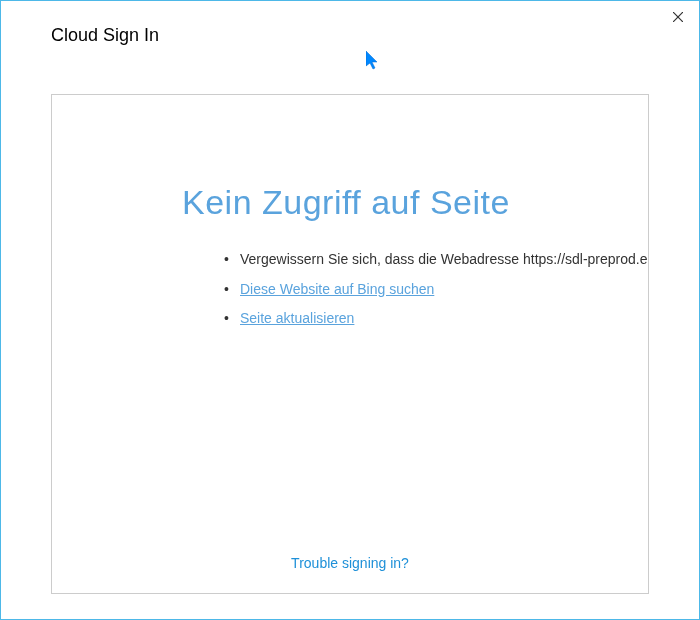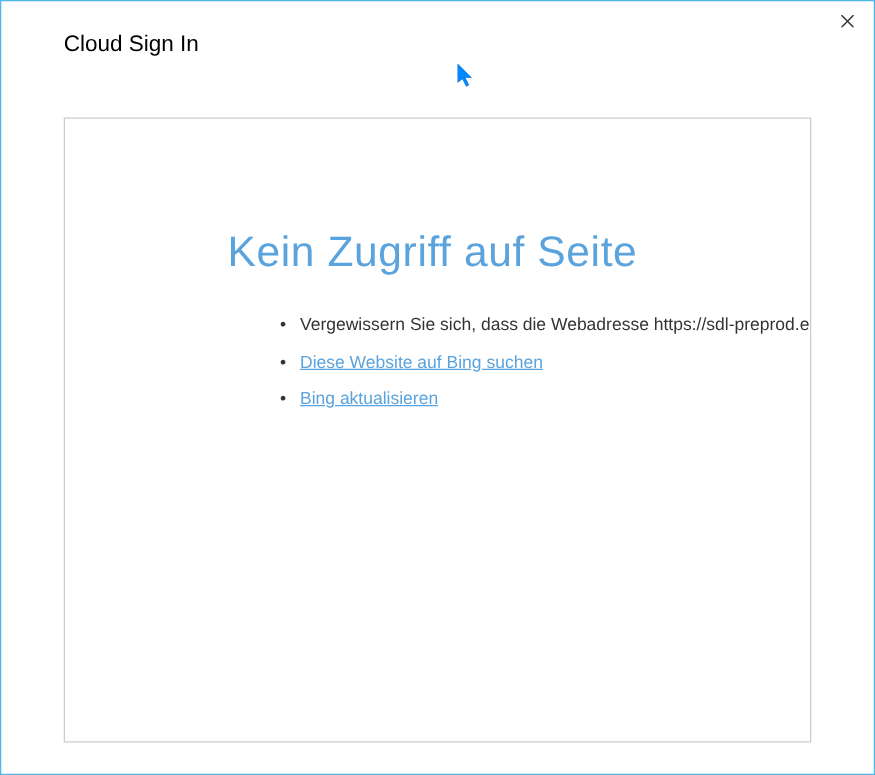--- a/index.html
+++ b/index.html
@@ -112,22 +112,23 @@
 <div class="content-frame">
   <h2 class="error-heading">Kein Zugriff auf Seite</h2>
   <ul class="error-list">
     <li>
       <span class="error-text">Vergewissern Sie sich, dass die Webadresse https://sdl-preprod.eu</span>
     </li>
     <li>
       <span class="error-link">Diese Website auf Bing suchen</span>
     </li>
     <li>
-      <span class="error-link">Bing aktualisieren</span>
+      <span class="error-link">Seite aktualisieren</span>
     </li>
   </ul>
+  <div class="trouble-link">Trouble signing in?</div>
 </div>
 
 <div class="cursor">
   <svg width="16" height="20" viewBox="0 0 16 20">
     <path d="M0 0 L0 15 L4 12 L7 18 L9 17 L6 11 L11 11 Z" fill="#0088ff" stroke="#0066cc" stroke-width="0.5"></path>
   </svg>
 </div>
 
 </body></html>

